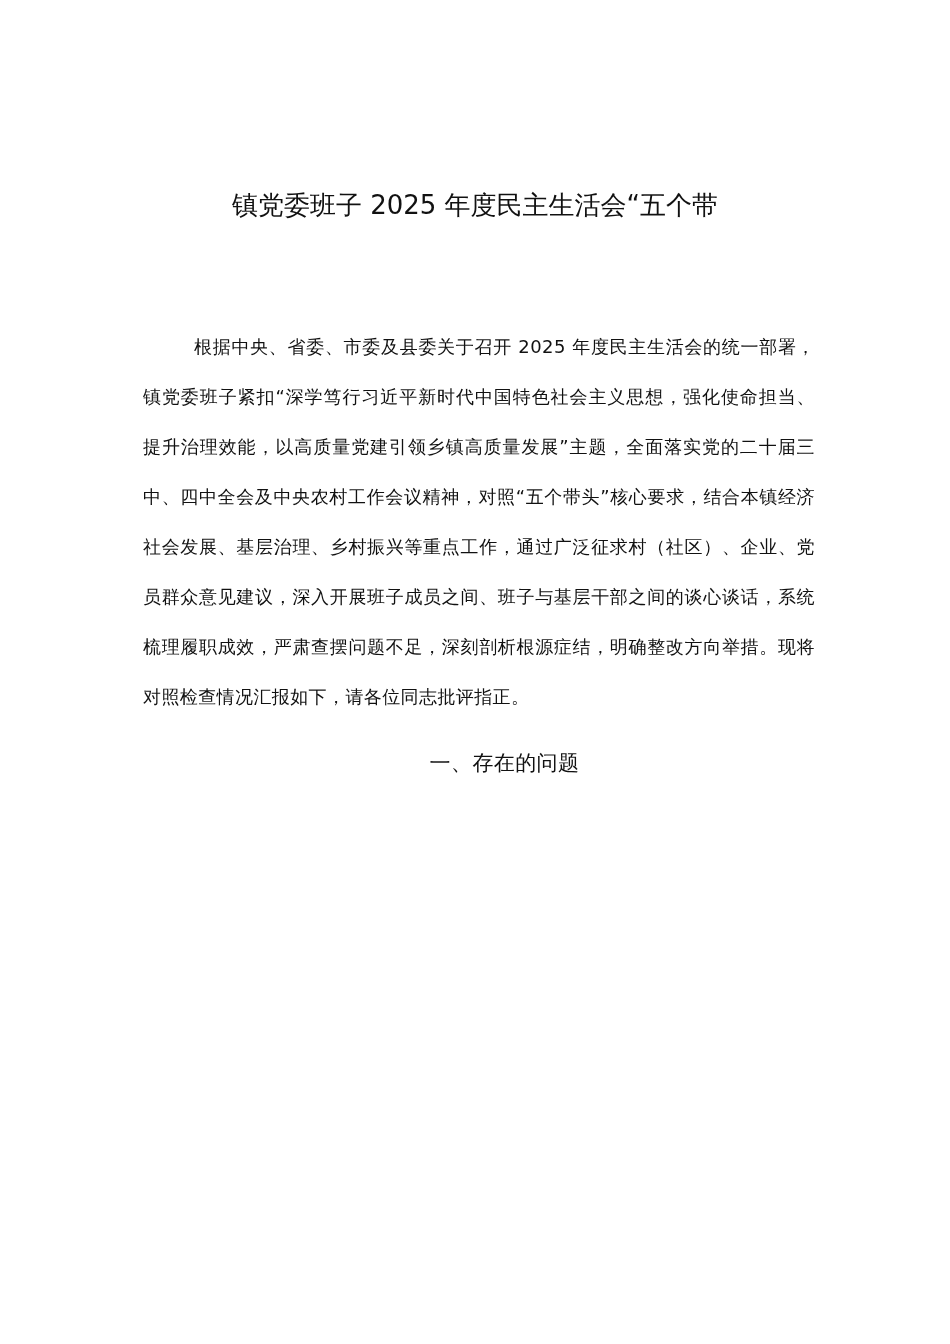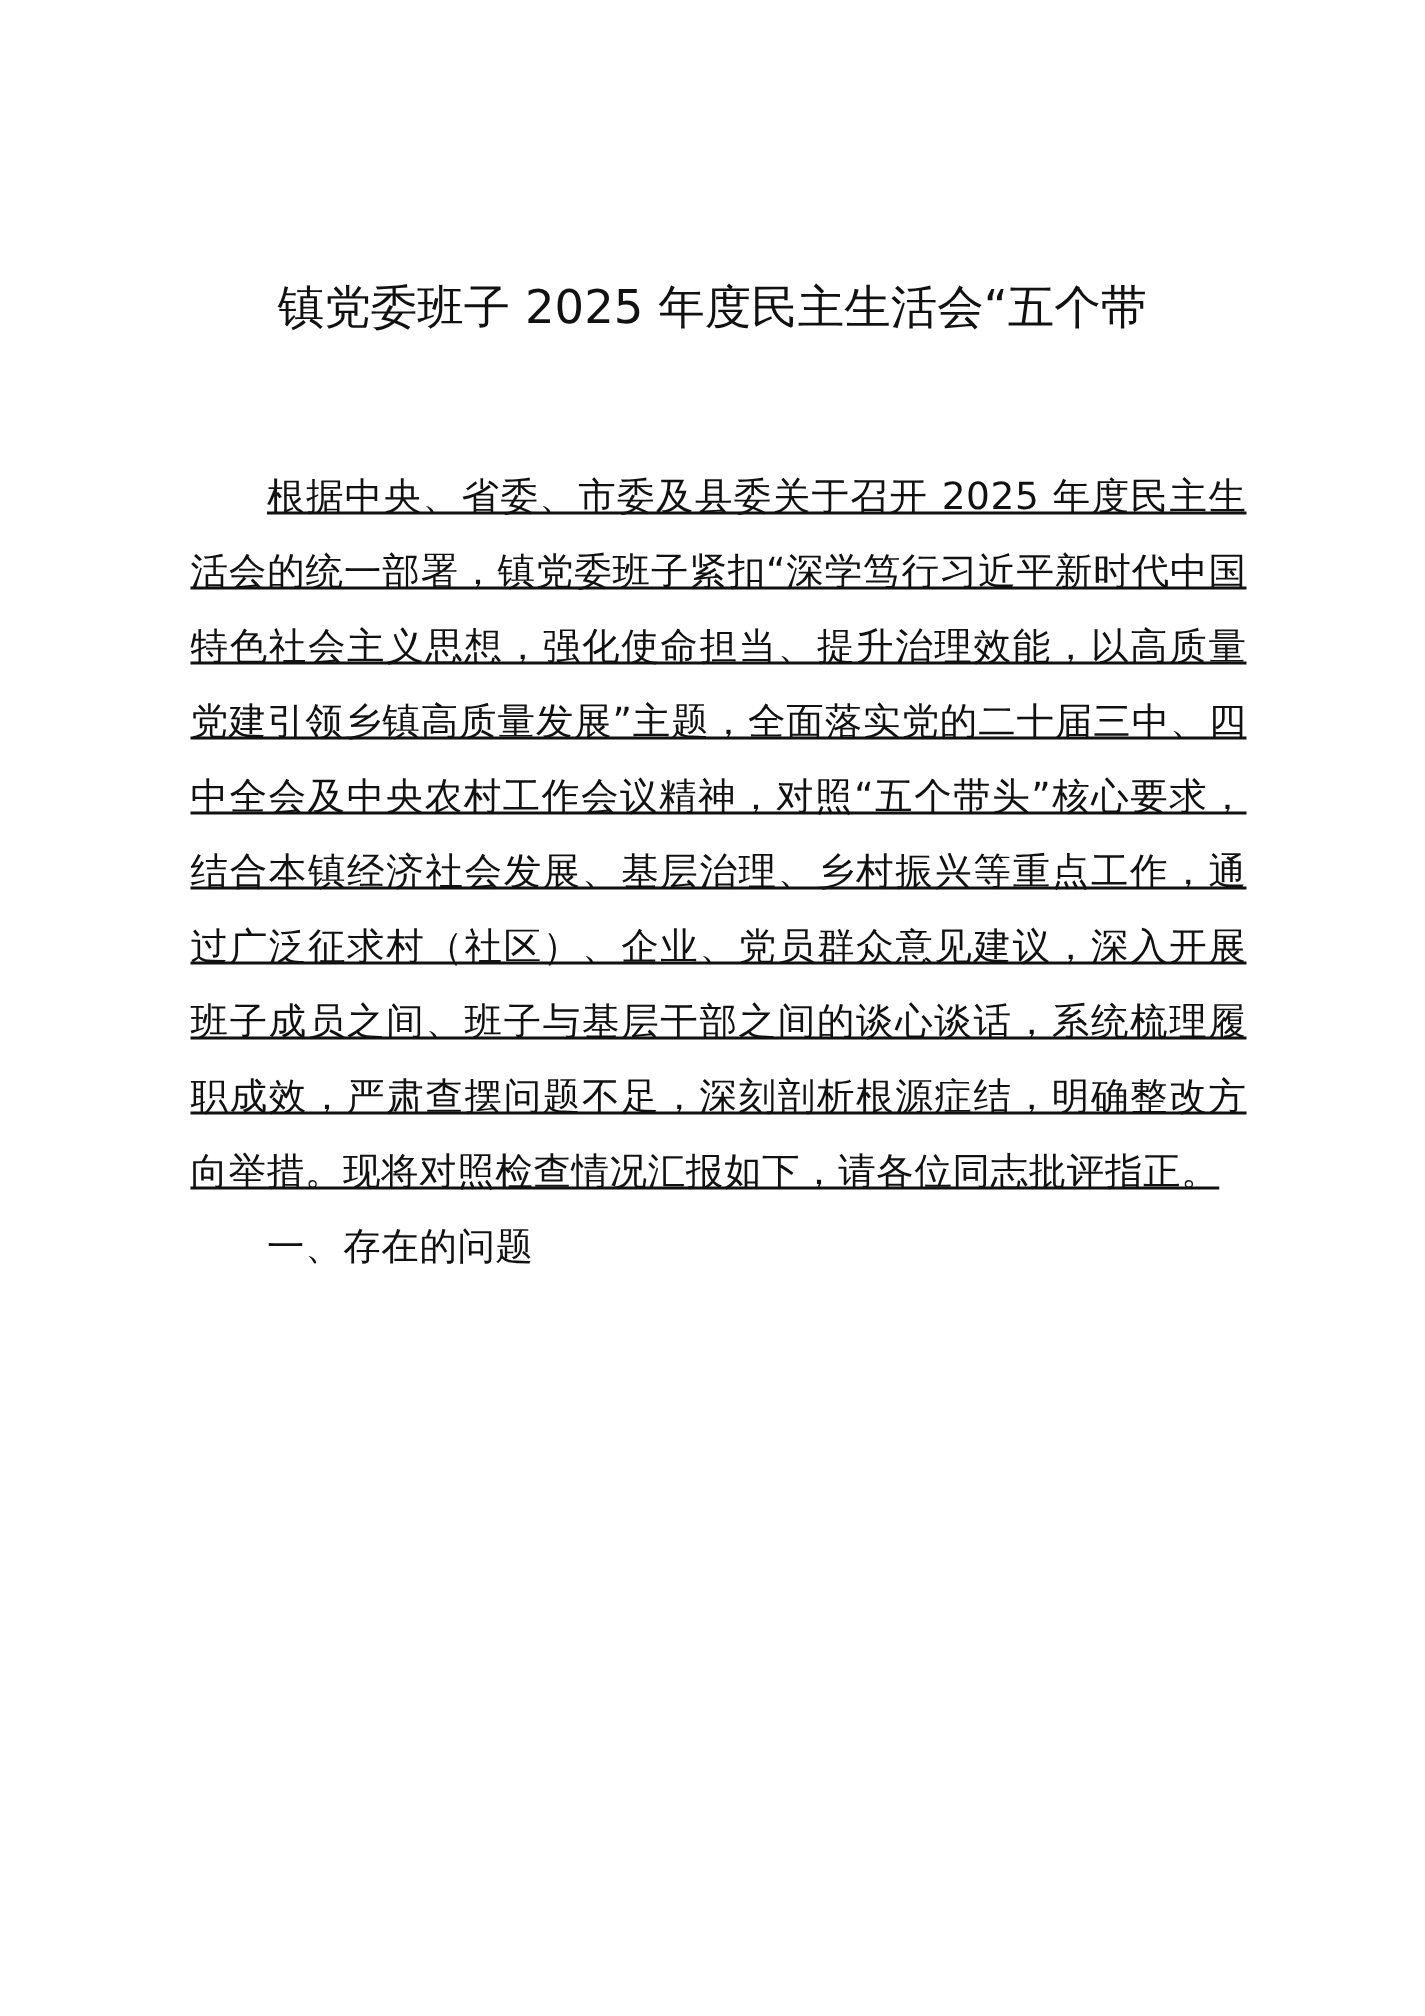--- a/index.html
+++ b/index.html
@@ -1,24 +1,24 @@
 <!DOCTYPE html>
 <html><head>
 <meta charset="utf-8">
 <style>
   html, body { margin: 0; padding: 0; background: #ffffff; }
   body { width: 950px; height: 1344px; position: relative; overflow: hidden;
          font-family: "DejaVu Sans", "Liberation Sans", sans-serif; color: #111111; }
   .page { position: absolute; left: 0; top: 0; width: 950px; height: 1344px; background: #fff; }
   .title { position: absolute; left: 120px; width: 710px; top: 180px;
-           text-align: center; font-size: 31px; line-height: 50px; letter-spacing: 0px; }
+           text-align: center; font-size: 26px; line-height: 50px; letter-spacing: 0px; }
   .body { position: absolute; left: 127px; width: 704px; top: 306px; }
-  .para { margin: 0; font-size: 25px; line-height: 50px; text-align: justify;
-          text-indent: 51px; letter-spacing: 0.4px; text-decoration: underline; }
-  .heading1 { margin: 0; font-size: 25px; line-height: 50px; text-indent: 51px; letter-spacing: 0.4px; }
+  .para { margin: 16px; font-size: 18px; line-height: 50px; text-align: justify;
+          text-indent: 51px; letter-spacing: 0.4px; }
+  .heading1 { margin: 0; font-size: 21px; line-height: 50px; text-indent: 51px; letter-spacing: 0.4px; text-align: center; }
   .bold { font-weight: bold; }
 </style>
 </head>
 <body>
 
 <div class="page">
   <div class="title">
     <div>镇党委班子 2025 年度民主生活会“五个带</div>
   </div>
 

